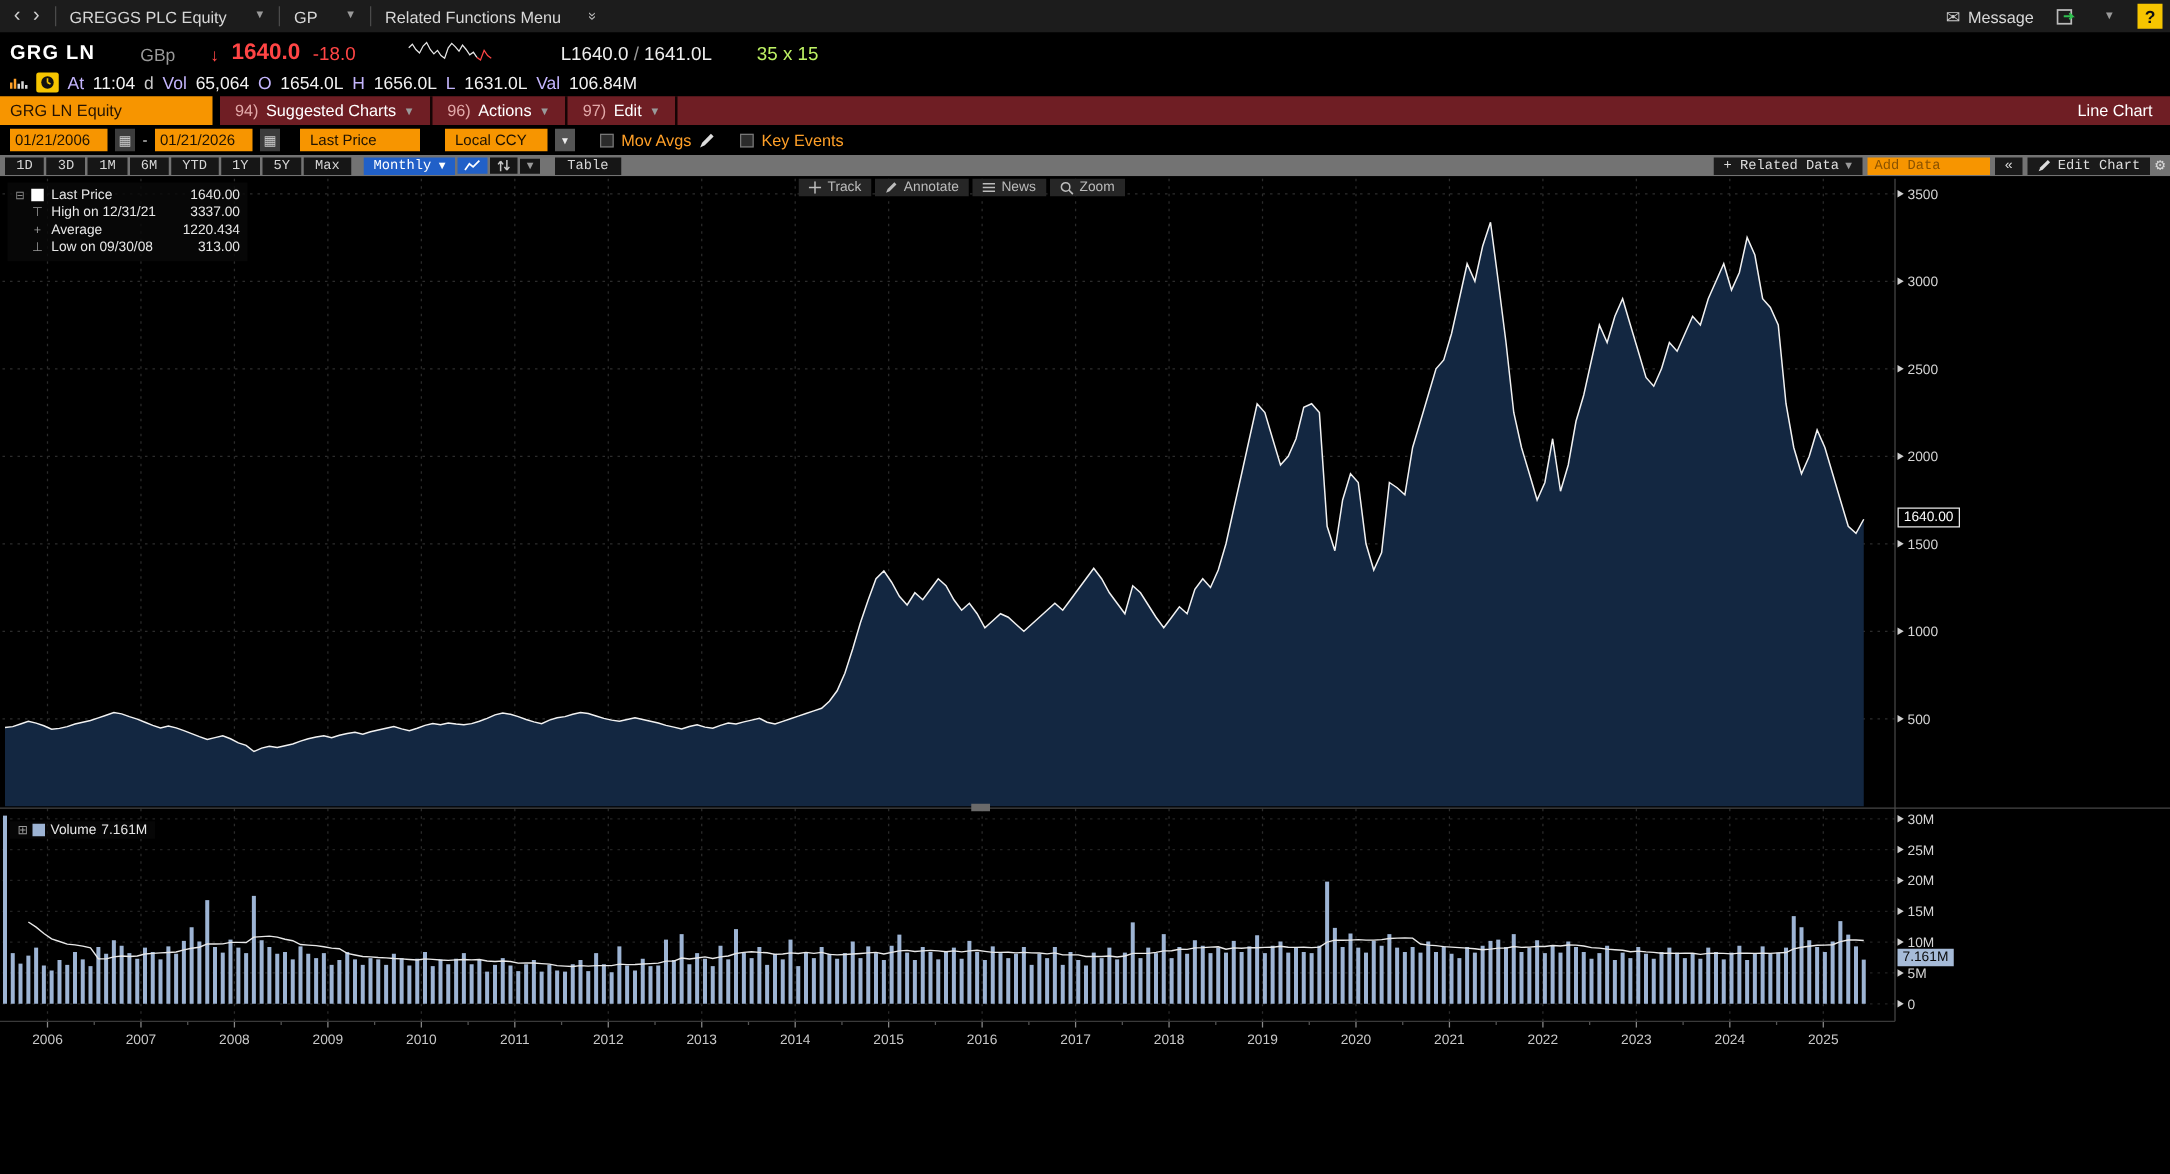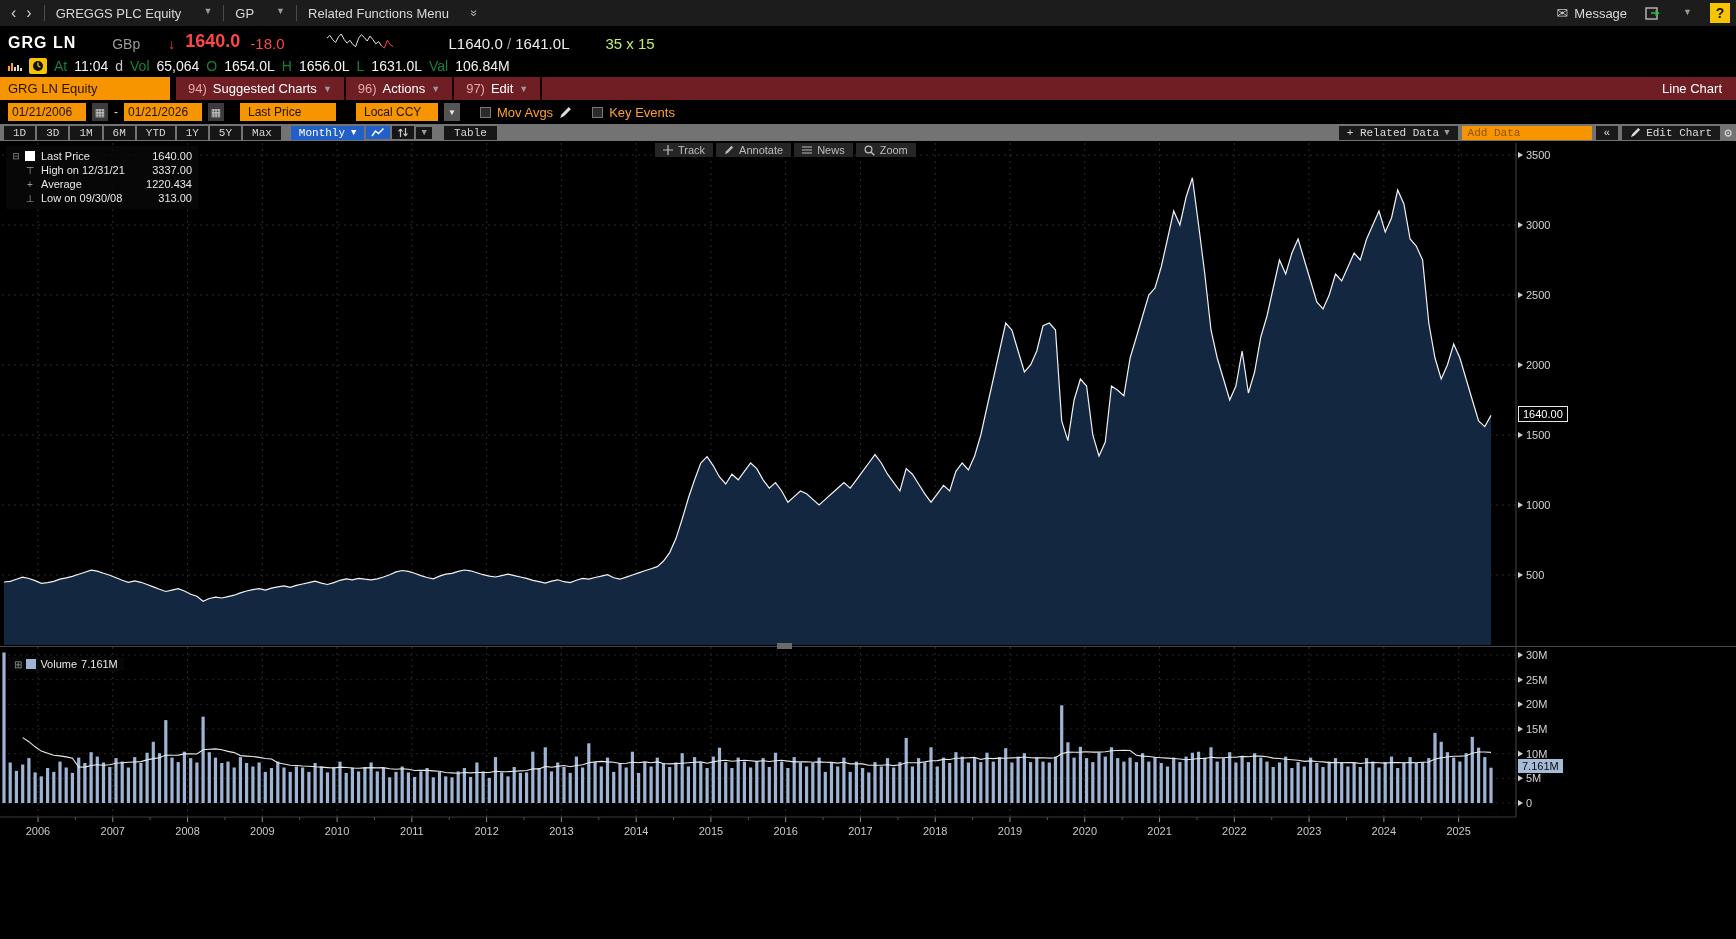--- a/index.html
+++ b/index.html
@@ -24,21 +24,21 @@
   .ticker { color:#fff; font-weight:bold; font-size:16px; letter-spacing:1px; }
   .ccy { color:#9a9a9a; font-size:14px; margin-left:26px; }
   .dn-arrow { color:#ff4545; font-size:14px; margin-left:18px; }
   .px-last { color:#ff4545; font-weight:bold; font-size:18px; }
   .px-chg { color:#ff4545; font-size:15px; }
   .spark { margin-left:30px; }
   .ba { margin-left:44px; font-size:15px; color:#eee; }
   .ba .sep { color:#9a9a9a; }
   .lot { margin-left:26px; font-size:15px; color:#bef264; }
   .qrow2 { height:23px; background:#000; display:flex; align-items:center; padding:0 8px; gap:7px; font-size:14px; }
-  .lbl-o { color:#15803d; }
+  .lbl-o { color:#c4b5fd; }
   .val-w { color:#f2f2f2; }
   .dim { color:#c9c9c9; }
   .mini-bars { display:flex; align-items:flex-end; gap:1px; height:10px; }
   .mini-bars i { display:block; width:2px; background:#ffa028; }
   .mini-bars i.w { background:#d8d8d8; }
   .clock-box { width:18px; height:16px; background:#f6c500; border-radius:2px; display:flex; align-items:center; justify-content:center; }
 
   
   .menurow { height:23px; background:#000; display:flex; align-items:stretch; }
   .equity-tab { width:170px; background:#f79500; color:#241303; font-size:13px; display:flex; align-items:center; padding:0 8px; }
@@ -61,33 +61,33 @@
 
   
   .periodrow { height:17px; background:#737373; display:flex; align-items:center; padding:0 4px; gap:2px; font-size:11px; position:relative;font-family:Liberation Mono, monospace; }
   .range-btn { background:#161616; color:#d6d6d6; padding:1px 9px; }
   .interval-btn { background:#2160c8; color:#fff; padding:1px 8px; margin-left:8px; display:flex; gap:6px; align-items:center; }
   .icon-btn { background:#161616; color:#d6d6d6; padding:1px 5px; display:flex; align-items:center; }
   .icon-btn.sel { background:#2160c8; }
   .table-btn { background:#161616; color:#d6d6d6; padding:1px 10px; margin-left:10px; }
   .pr-right { position:absolute; right:4px; top:0; height:17px; display:flex; align-items:center; gap:4px; }
   .flat-btn { background:#1a1a1a; color:#ddd; padding:1px 8px; display:flex; align-items:center; gap:5px; }
-  .adddata { background:#f79500; color:#8a5200; width:130px; padding:1px 6px; }
+  .adddata { background:#f79500; color:#8a5200; width:98px; padding:1px 6px; }
   .gear { color:#d6d6d6; font-size:13px; }
 
   
   .chartwrap { position:relative; width:1736px; height:798px; background:#000; }
   .legend { position:absolute; left:6px; top:5px; background:rgba(8,8,8,0.82); padding:3px 6px 4px 4px; font-size:11px; width:192px; }
   .lg-row { display:flex; align-items:center; height:14px; }
   .lg-tree { width:12px; color:#8a8a8a; font-size:9px; text-align:center; }
   .lg-ic { width:16px; color:#9a9a9a; font-size:10px; text-align:center; }
   .lg-swatch { width:10px; height:10px; background:#fff; margin:0 3px; }
   .lg-lbl { color:#e8e8e8; flex:1; margin-left:3px; white-space:nowrap; }
   .lg-val { color:#e8e8e8; text-align:right; }
-  .ct-bar { position:absolute; left:655px; top:2px; display:flex; gap:3px; }
+  .ct-bar { position:absolute; left:639px; top:2px; display:flex; gap:3px; }
   .ct-btn { background:#262626; color:#bcbcbc; font-size:11px; padding:1px 8px; display:flex; align-items:center; gap:5px; }
   .vol-legend { position:absolute; left:8px; top:516px; display:flex; align-items:center; gap:4px; font-size:11px; background:rgba(8,8,8,0.7); padding:1px 6px; }
   .vl-box { color:#9a9a9a; font-size:10px; }
   .vl-swatch { width:10px; height:10px; background:#9db4d4; }
   .vl-lbl, .vl-val { color:#e8e8e8; }
   .px-badge { position:absolute; left:1518px; top:265px; background:#000; border:1px solid #e8e8e8; color:#fff; font-size:11px; padding:1px 4px; }
   .vol-badge { position:absolute; left:1518px; top:618px; background:#a6bbd8; color:#0a0a0a; font-size:11px; padding:1px 4px; }
 </style>
 </head>
 <body>

